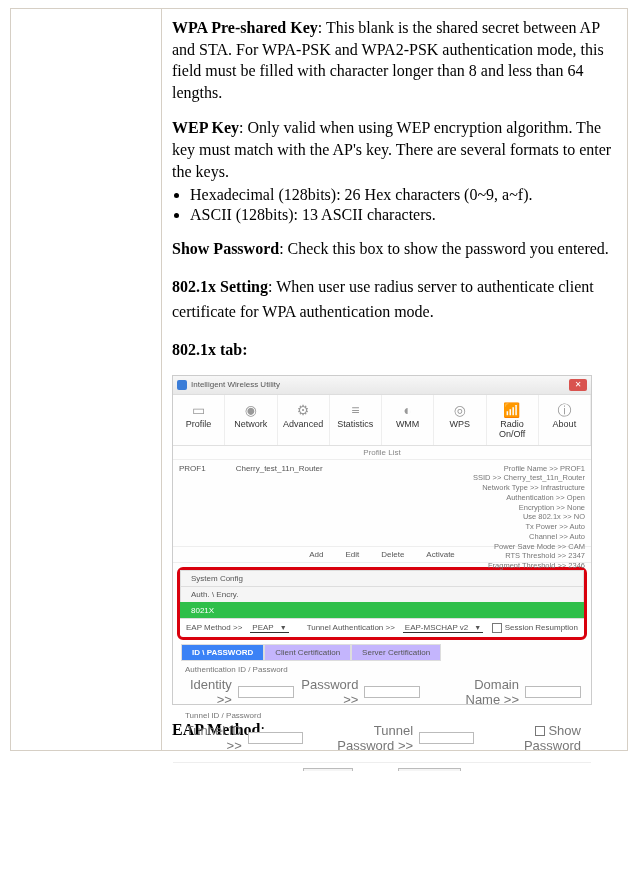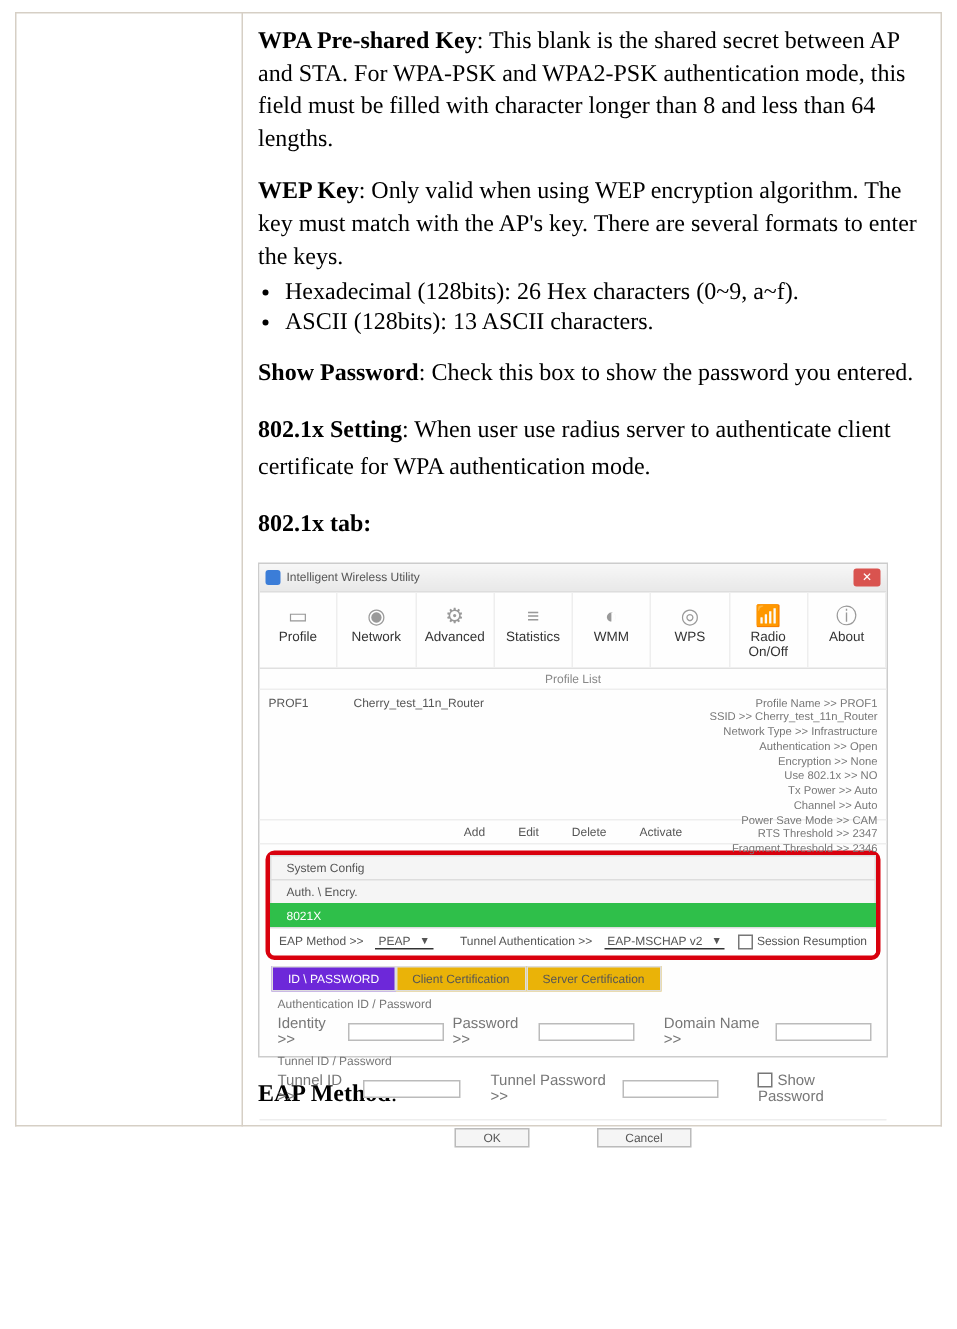--- a/index.html
+++ b/index.html
@@ -119,25 +119,25 @@
   }
   .dropdown {
     display:inline-flex; align-items:center; gap:6px;
     border-bottom:1px solid #333;
     padding: 0 2px;
   }
   .tri { font-size:7px; }
   .chk { width:8px; height:8px; border:1px solid #777; display:inline-block; vertical-align:middle; margin-right:3px; background:#fff; }
   .idtabs { display:flex; margin: 4px 0 0 8px; }
   .idtab {
-    padding:3px 10px; font-size:8px; background:#eab308; border:1px solid #ddd;
-  }
-  .idtab.on { background:#6d28d9; color:#fff; }
+    padding:3px 10px; font-size:8px; background:#c4b5fd; border:1px solid #ddd;
+  }
+  .idtab.on { background:#3b82f6; color:#fff;font-weight:bold; }
   .formarea { padding: 4px 10px 2px 12px; color:#777; }
-  .formrow { display:flex; align-items:center; gap:6px; margin:3px 0; font-size:10px; }
+  .formrow { display:flex; align-items:center; gap:6px; margin:3px 0; font-size:13px;text-align:right; }
   .field { display:inline-block; width:70px; height:10px; border:1px solid #bbb; background:#fff; }
   .okcancel { display:flex; justify-content:center; gap:45px; padding:5px 0; border-top:1px solid #eee; margin-top:4px; }
   .btn { border:1px solid #bbb; background:#f5f5f5; padding:1px 18px; font-size:8px; color:#555; }
 </style>
 </head>
 <body>
 
 <div class="page">
   <table class="layout">
     <tbody>

